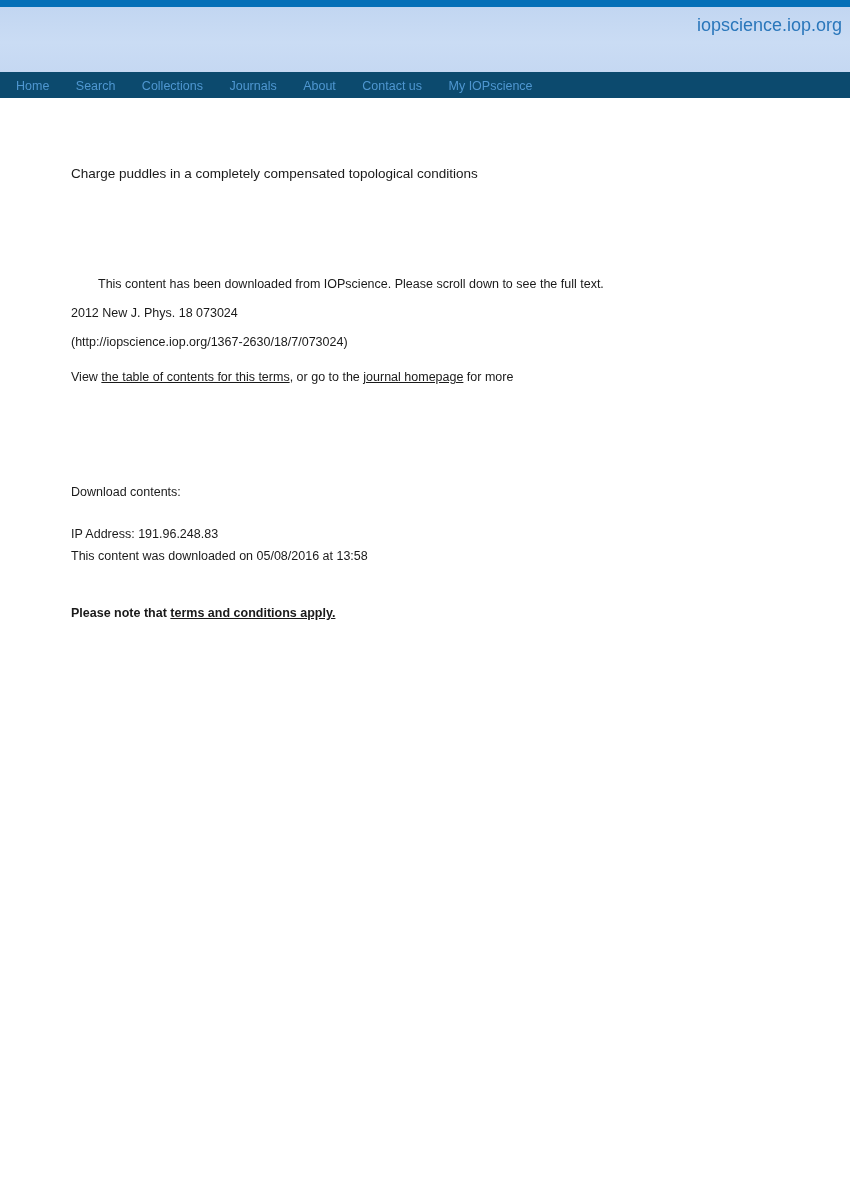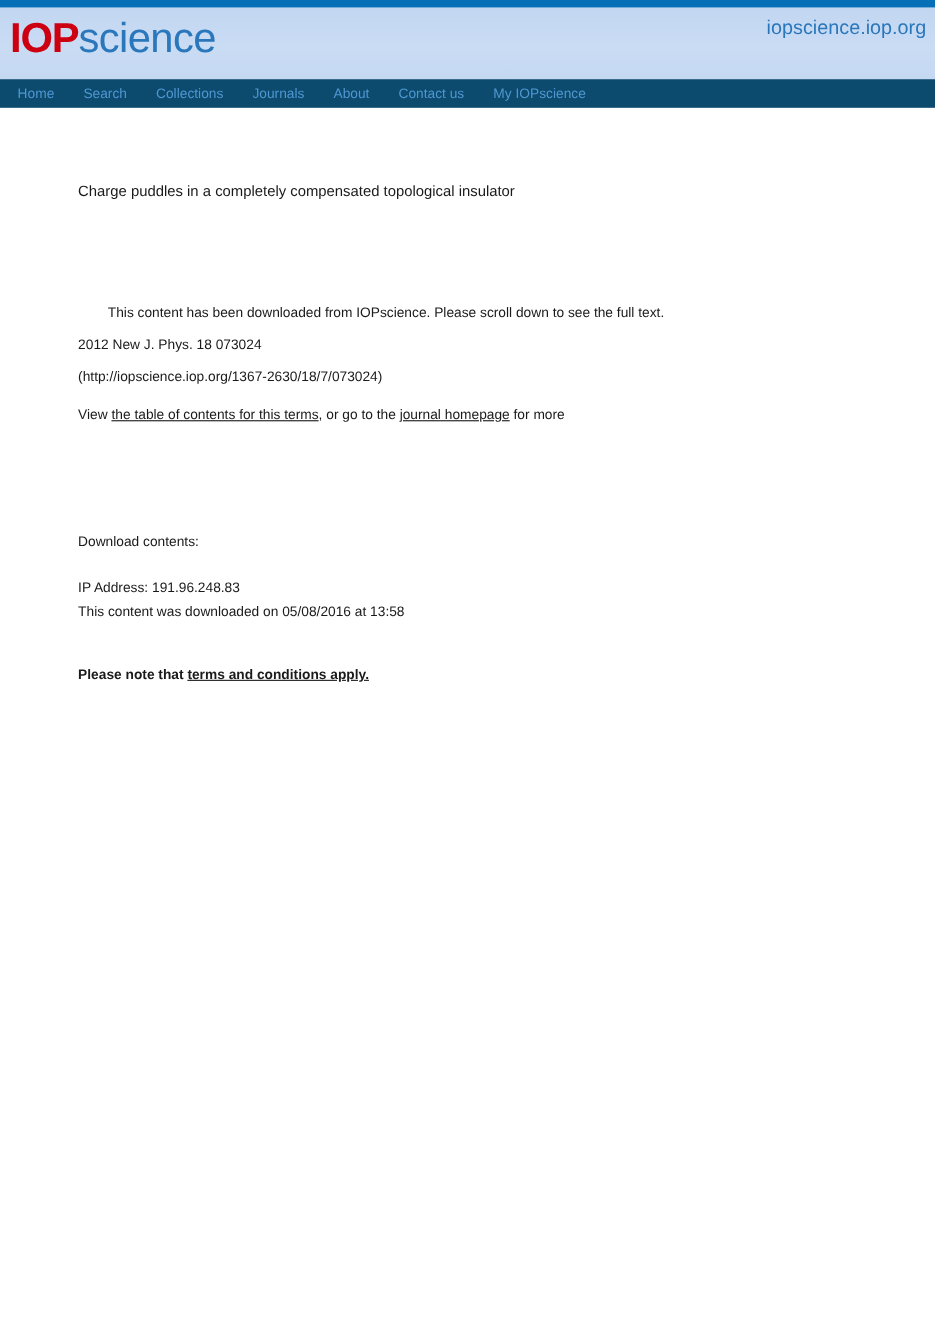--- a/index.html
+++ b/index.html
@@ -127,39 +127,38 @@
     color: #1a1a1a;
     cursor: pointer;
   }
 </style>
 </head>
 <body>
 
 <div class="topbar"></div>
 
 <div class="logo-band">
-  <div class="logo"><span class="logo-iop">IOP</span><span class="logo-science">science</span></div>
   <div class="site-url">iopscience.iop.org</div>
 </div>
 
 <div class="navbar">
   <ul>
     <li>Home</li>
     <li>Search</li>
     <li>Collections</li>
     <li>Journals</li>
     <li>About</li>
     <li>Contact us</li>
     <li>My IOPscience</li>
   </ul>
 </div>
 
 <div class="content">
 
-  <div class="doc-title">Charge puddles in a completely compensated topological insulator</div>
+  <div class="doc-title">Charge puddles in a completely compensated topological conditions</div>
 
   <div class="line l-scroll">This content has been downloaded from IOPscience. Please scroll down to see the full text.</div>
 
   <div class="line l-cite">2012 New J. Phys. 18 073024</div>
 
   <div class="line l-url">(http://iopscience.iop.org/1367-2630/18/7/073024)</div>
 
   <div class="line l-view"><span>View </span><span class="ulink">the table of contents for this terms</span><span>, or go to the </span><span class="ulink">journal homepage</span><span> for more</span></div>
 
   <div class="line l-dl-head">Download contents:</div>

